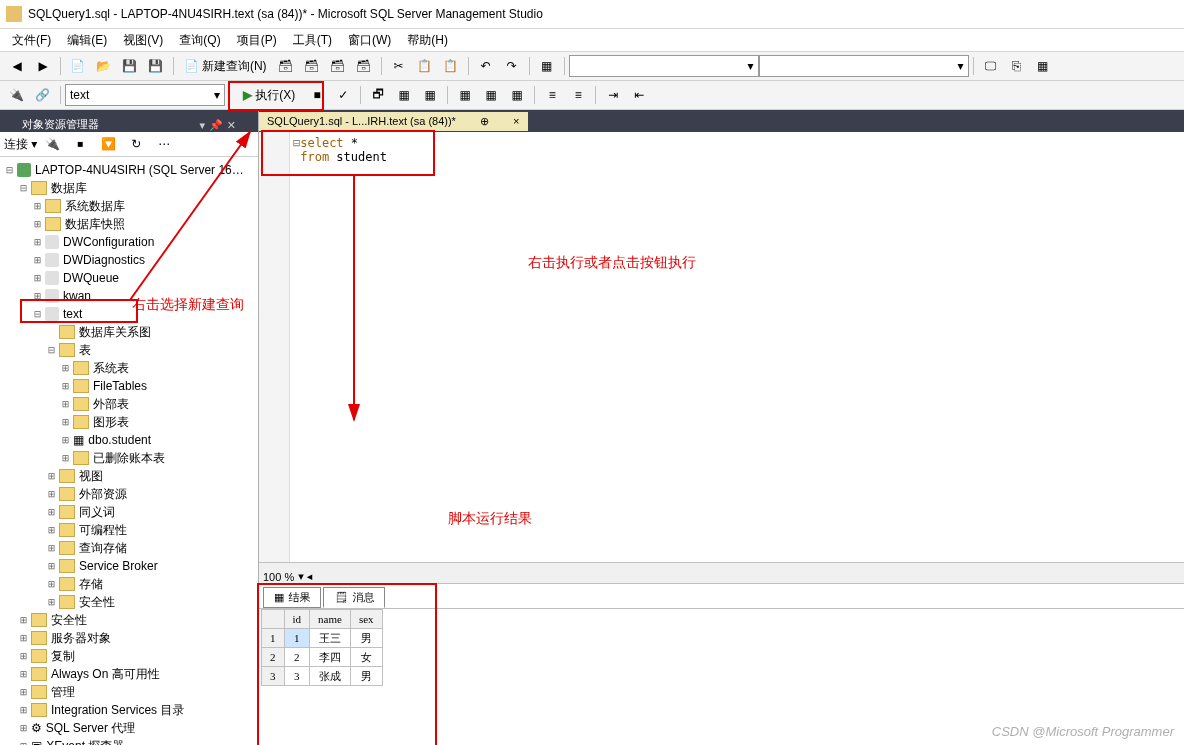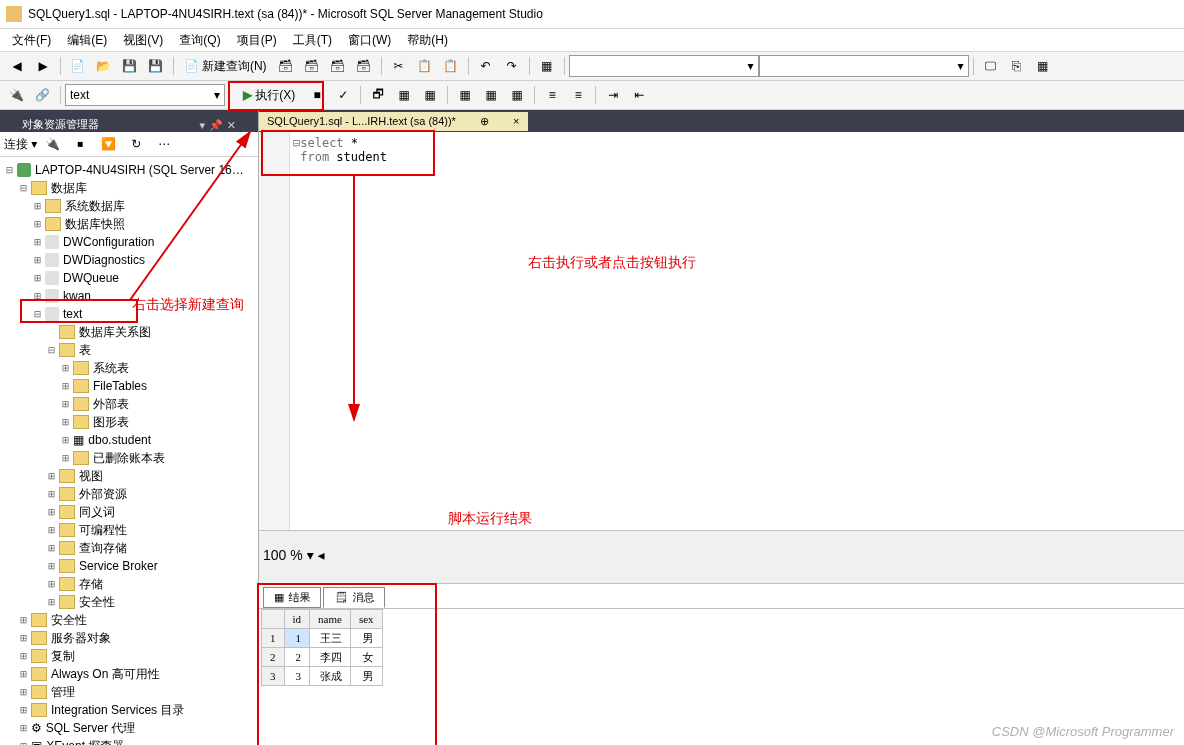--- a/index.html
+++ b/index.html
@@ -22,27 +22,27 @@
 .node{display:flex;align-items:center;height:18px;white-space:nowrap;cursor:default}
 .exp{width:11px;height:11px;display:inline-flex;align-items:center;justify-content:center;font-size:9px;color:#666;margin-right:2px}
 .folder{width:14px;height:12px;background:#f3d67a;border:1px solid #c9a84a;margin-right:4px;display:inline-block}
 .db{width:14px;height:14px;display:inline-block;background:#e0e0e0;border-radius:2px;margin-right:4px}
 .ed-area{flex:1;background:#fff;display:flex;flex-direction:column}
 .tab-bar{height:22px;background:#3b3f4d;display:flex;align-items:center}
 .tab{background:#f0e8b8;padding:3px 8px;font-size:11px;display:flex;align-items:center;gap:24px}
 .editor{flex:1;background:#fff;padding:4px 0;font:12px Consolas,monospace;position:relative;min-height:300px}
 .ln-margin{position:absolute;left:0;top:0;bottom:0;width:30px;background:#f4f4f4;border-right:1px solid #ddd}
 .code{margin-left:34px}
-.kw{color:#737373}
-.res-split{height:20px;background:#f0f0f0;border-top:1px solid #c0c0c0;display:flex;align-items:flex-start;padding:16px 4px;font-size:14px}
+.kw{color:#a16207}
+.res-split{height:20px;background:#f0f0f0;border-top:1px solid #c0c0c0;display:flex;align-items:flex-end;padding:0 4px;font-size:11px}
 .res-tabs{height:22px;display:flex;align-items:center;border-top:1px solid #c0c0c0;background:#fff;padding:2px 4px 0}
 .res-tab{padding:2px 10px;border:1px solid #888;background:#fff;margin-right:2px;display:flex;align-items:center;gap:4px;font-size:11px}
 .grid{background:#fff;border-top:1px solid #c0c0c0}
 .grid table{border-collapse:collapse;font:11px Consolas,"Microsoft YaHei"}
-.grid th,.grid td{border:1px solid #c0c0c0;padding:1px 8px;text-align:right;height:16px}
+.grid th,.grid td{border:1px solid #c0c0c0;padding:1px 8px;text-align:center;height:16px}
 .grid th{background:#f0f0f0;font-weight:normal}
 .grid .rownum{background:#f0f0f0;text-align:center}
 .redbox{border:2px solid #e00000;position:absolute}
 .redtext{color:#e00000;font-size:14px}
 .arrow{position:absolute;pointer-events:none}
 .watermark{position:fixed;bottom:6px;right:10px;color:rgba(120,120,120,.6);font-size:13px;font-style:italic}
 .play{color:#2b8a2b;font-weight:bold}
 .pin-icons{display:flex;align-items:center;gap:4px;color:#ccc}
 </style>
 </head>

